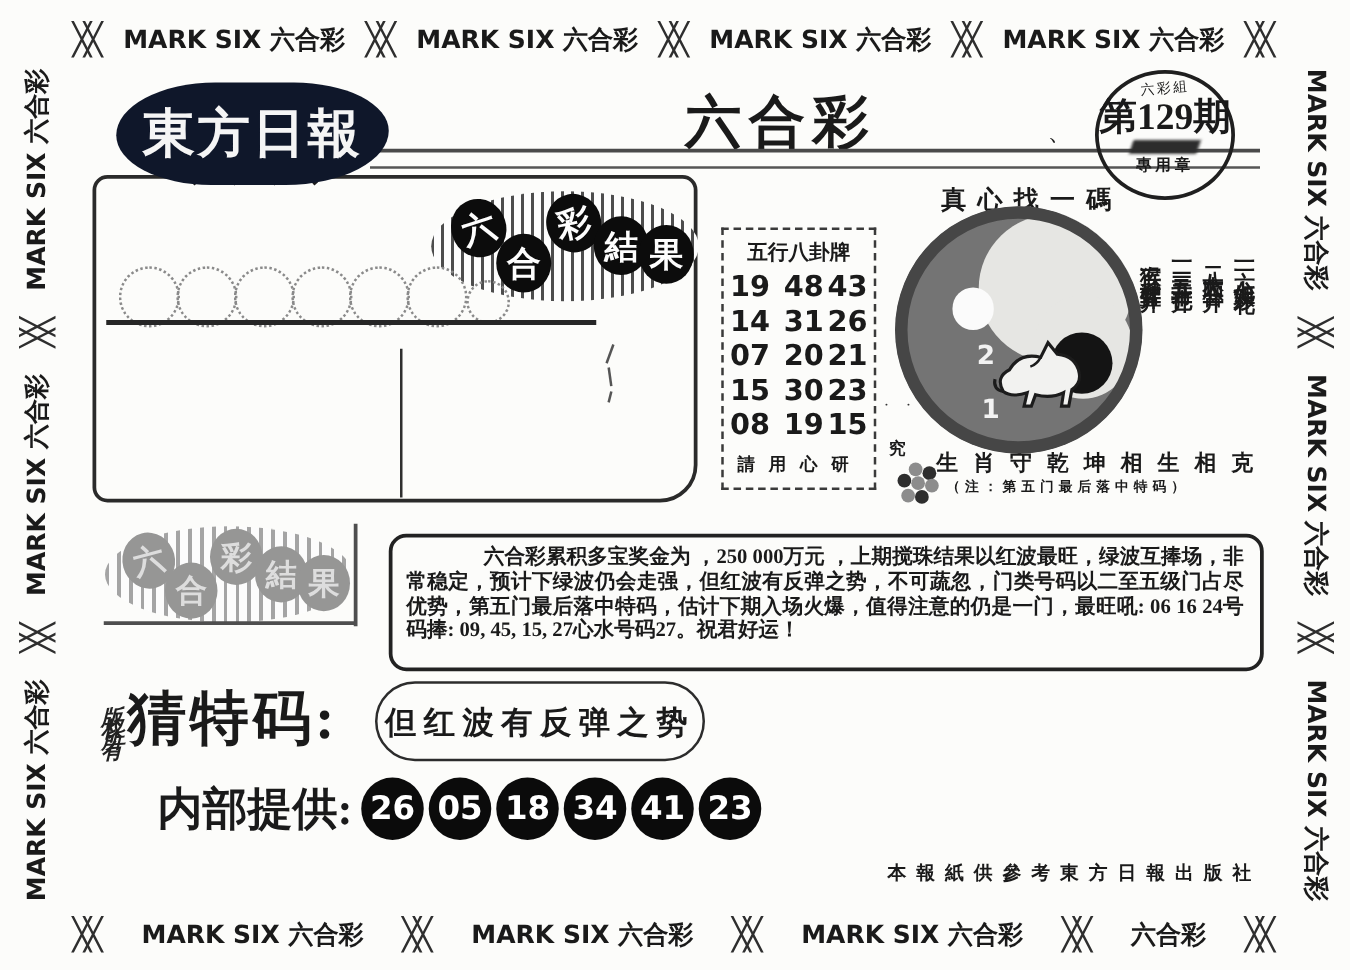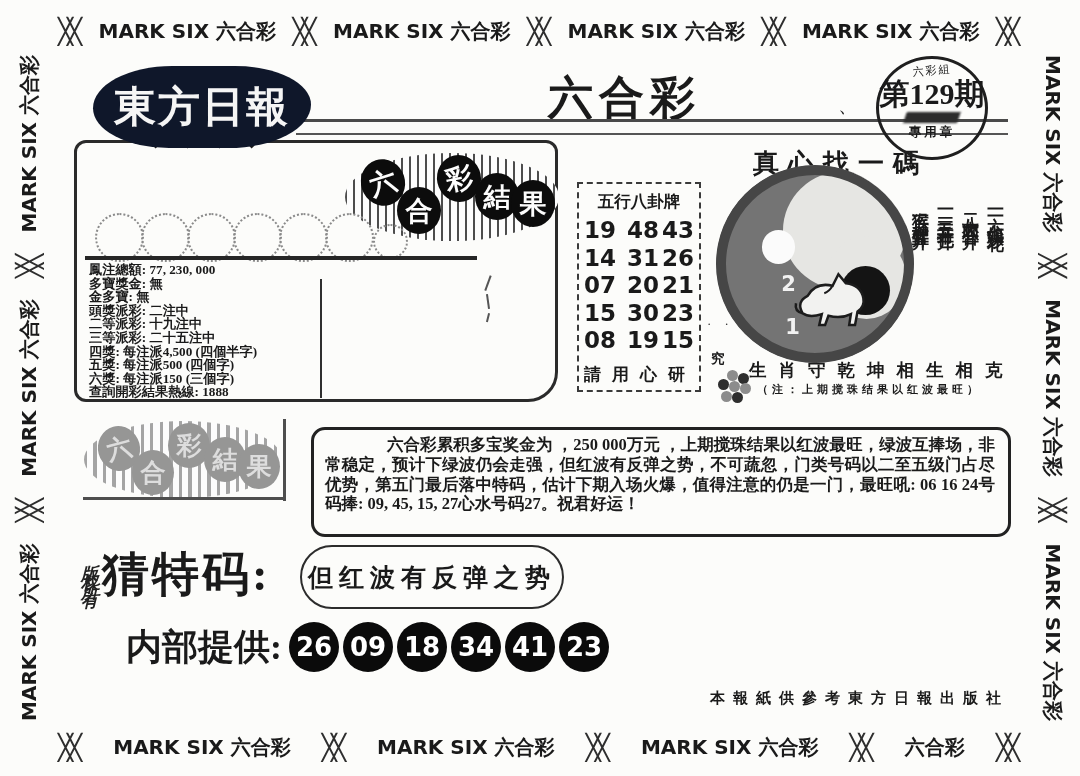--- a/index.html
+++ b/index.html
@@ -61,26 +61,26 @@
   .scr3 { height:9px; top:38px; transform:rotate(14deg); }
 
   
   .bagua { position:absolute; left:577px; top:182px; width:124px; height:210px;
            border:2px dashed #3a3a3a; text-align:center; }
   .bagua-title { margin-top:7px; font-size:16.5px; font-weight:bold; }
   .bagua-grid { margin-top:4px; font-family:"DejaVu Sans",sans-serif; font-weight:bold; font-size:23px;text-align:right; }
   .bagua-row { display:flex; justify-content:center; line-height:27.5px; }
   .bagua-row span:first-child { margin-right:11px; }
   .bagua-row span:last-child { margin-left:3px; }
-  .bagua-foot { margin-top:8px; font-size:17px; font-weight:bold; letter-spacing:11px; margin-left:2px; white-space:nowrap; }
+  .bagua-foot { margin-top:8px; font-size:14px; font-weight:bold; letter-spacing:11px; margin-left:2px; white-space:nowrap; }
   .bagua-jiu { position:absolute; left:711px; top:350px; font-size:13.5px; font-weight:bold; }
   .bagua-dots { position:absolute; left:707px; top:316px; font-size:13px; letter-spacing:5px; color:#333; }
 
   
-  .fortune-title { position:absolute; left:753px; top:146px; font-size:26px; font-weight:bold;
+  .fortune-title { position:absolute; left:753px; top:146px; font-size:20px; font-weight:bold;
                    letter-spacing:9px; white-space:nowrap; }
   .taiji { position:absolute; left:716px; top:165px; width:198px; height:198px; border-radius:50%;
            background:#747474; overflow:hidden; }
   .taiji-light-a { position:absolute; left:34%; top:3%; width:62%; height:60%; border-radius:50%; background:#e6e6e3; }
   .taiji-light-b { position:absolute; left:56%; top:36%; width:40%; height:42%; border-radius:50%; background:#e6e6e3; }
   .taiji-ring { position:absolute; inset:0; border-radius:50%; border:10px solid #464646; z-index:4; }
   .taiji-wdot { position:absolute; left:23%; top:33%; width:17%; height:17%; border-radius:50%; background:#fbfbfb; z-index:3; }
   .taiji-bdot { position:absolute; left:63%; top:51%; width:25%; height:25%; border-radius:50%; background:#141414; z-index:3; }
   .taiji-num { position:absolute; color:#f2f2f2; font-family:"DejaVu Sans",sans-serif;
                font-size:21px; font-weight:bold; z-index:3; }
@@ -204,32 +204,20 @@
       <div class="rl-ball rl-b4">果</div>
     </div>
     <div class="lot-ball" style="left:18px"></div>
     <div class="lot-ball" style="left:64px"></div>
     <div class="lot-ball" style="left:110px"></div>
     <div class="lot-ball" style="left:156px"></div>
     <div class="lot-ball" style="left:202px"></div>
     <div class="lot-ball" style="left:248px"></div>
     <div class="lot-ball small" style="left:296px"></div>
     <div class="panel-rule"></div>
-    <div class="prize-list">
-      <div>鳳注總額: 77, 230, 000</div>
-      <div>多寶獎金: 無</div>
-      <div>金多寶: 無</div>
-      <div>頭獎派彩: 二注中</div>
-      <div>二等派彩: 十九注中</div>
-      <div>三等派彩: 二十五注中</div>
-      <div>四獎: 每注派4,500 (四個半字)</div>
-      <div>五獎: 每注派500 (四個字)</div>
-      <div>六獎: 每注派150 (三個字)</div>
-      <div>查詢開彩結果熱線: 1888</div>
-    </div>
     <div class="panel-vline"></div>
     <div class="panel-scribble">
       <i class="scr1"></i>
         <i class="scr2"></i>
         <i class="scr3"></i>
     </div>
   </div>
 
   <div class="bagua">
     <div class="bagua-title">五行八卦牌</div>
@@ -289,21 +277,21 @@
   <div class="flower">
     <i style="left:9px;top:0;background:#8c8c8c"></i>
     <i style="left:20px;top:3px;background:#2e2e2e"></i>
     <i style="left:0;top:9px;background:#2e2e2e"></i>
     <i style="left:11px;top:11px;background:#8c8c8c"></i>
     <i style="left:22px;top:13px;background:#8c8c8c"></i>
     <i style="left:3px;top:21px;background:#8c8c8c"></i>
     <i style="left:14px;top:22px;background:#2e2e2e"></i>
   </div>
   <div class="fortune-slogan">生肖守乾坤相生相克</div>
-  <div class="fortune-note">（注：上期搅珠结果以红波最旺）</div>
+  <div class="fortune-note">（注：第五门最后落中特码）</div>
 
   <div class="analysis">
     <p>六合彩累积多宝奖金为 ，250 000万元 ，上期搅珠结果以红波最旺，绿波互捧场，非常稳定，预计下绿波仍会走强，但红波有反弹之势，不可蔬忽，门类号码以二至五级门占尽优势，第五门最后落中特码，估计下期入场火爆，值得注意的仍是一门，最旺吼: 06 16 24号码捧: 09, 45, 15, 27心水号码27。祝君好运！</p>
   </div>
 
   <div class="faded">
     <div class="fd-ball fd-b0">六</div>
     <div class="fd-ball fd-b1">合</div>
     <div class="fd-ball fd-b2">彩</div>
     <div class="fd-ball fd-b3">結</div>
@@ -312,21 +300,21 @@
   <div class="fade-h"></div>
   <div class="fade-v"></div>
 
   <div class="copyright">版权所有</div>
   <div class="guess-label">猜特码:</div>
   <div class="guess-pill">但红波有反弹之势</div>
   <div class="provide">
     <span class="provide-label">内部提供:</span>
     <span class="balls">
       <span class="ball">26</span>
-      <span class="ball">09</span>
+      <span class="ball">05</span>
       <span class="ball">18</span>
       <span class="ball">34</span>
       <span class="ball">41</span>
       <span class="ball">23</span>
     </span>
   </div>
   <div class="footer-note">本報紙供參考東方日報出版社</div>
 
 </div>
 

